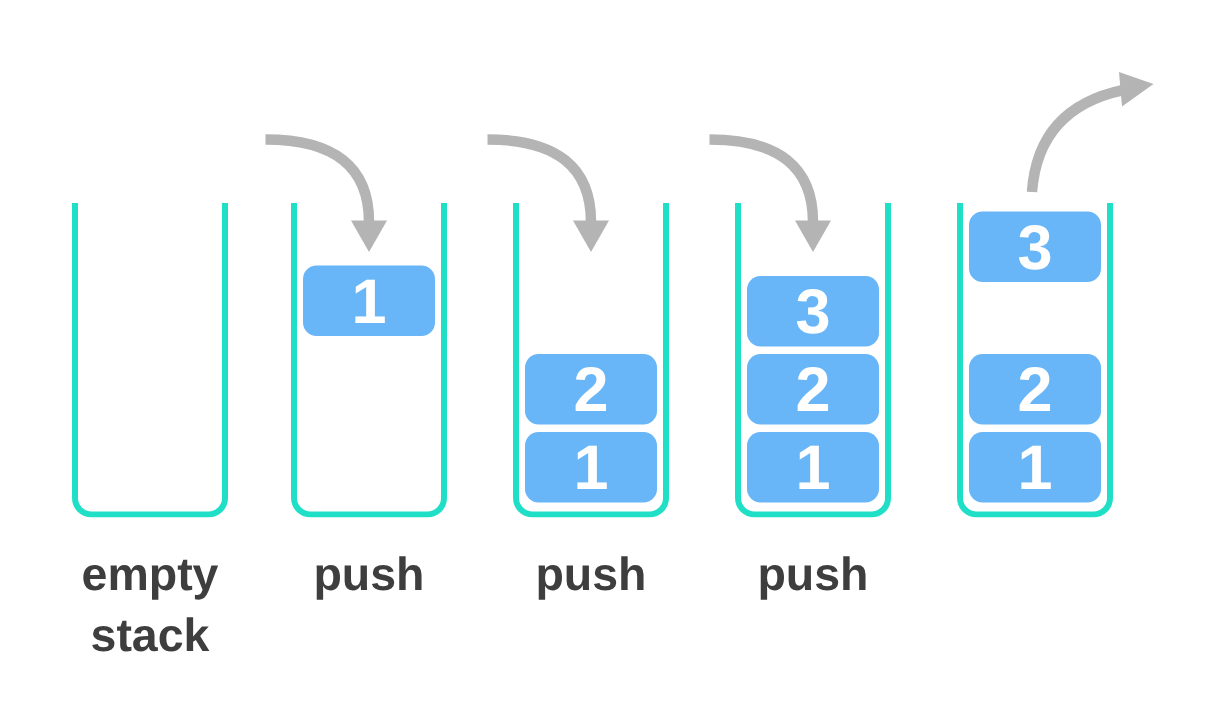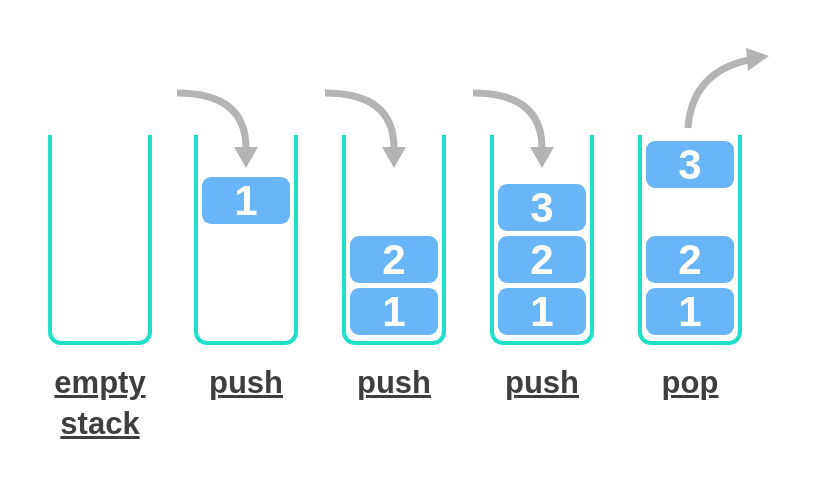--- a/index.html
+++ b/index.html
@@ -64,21 +64,20 @@
   .stack-label {
     position: absolute;
     top: 227px;
     left: -32px;
     width: 160px;
     text-align: center;
     color: var(--label-text);
     font-size: 31px;
     font-weight: bold;
     line-height: 41px;
-    text-decoration: underline;
   }
 </style>
 </head>
 <body>
 
 <div class="canvas">
 
   <svg class="arrows" viewBox="0 0 814 482" xmlns="http://www.w3.org/2000/svg">
     <g>
       <path class="arrow-path" d="M177,93 Q246,93 246,148"></path>
@@ -117,16 +116,15 @@
     <div class="box bt-r0">3</div>
     <div class="box bt-r1">2</div>
     <div class="box bt-r2">1</div>
     <div class="stack-label">push</div>
   </div>
 
   <div class="stack stack-5">
     <div class="box bt-pop">3</div>
     <div class="box bt-r1">2</div>
     <div class="box bt-r2">1</div>
-    <div class="stack-label">pop</div>
   </div>
 
 </div>
 
 </body></html>

